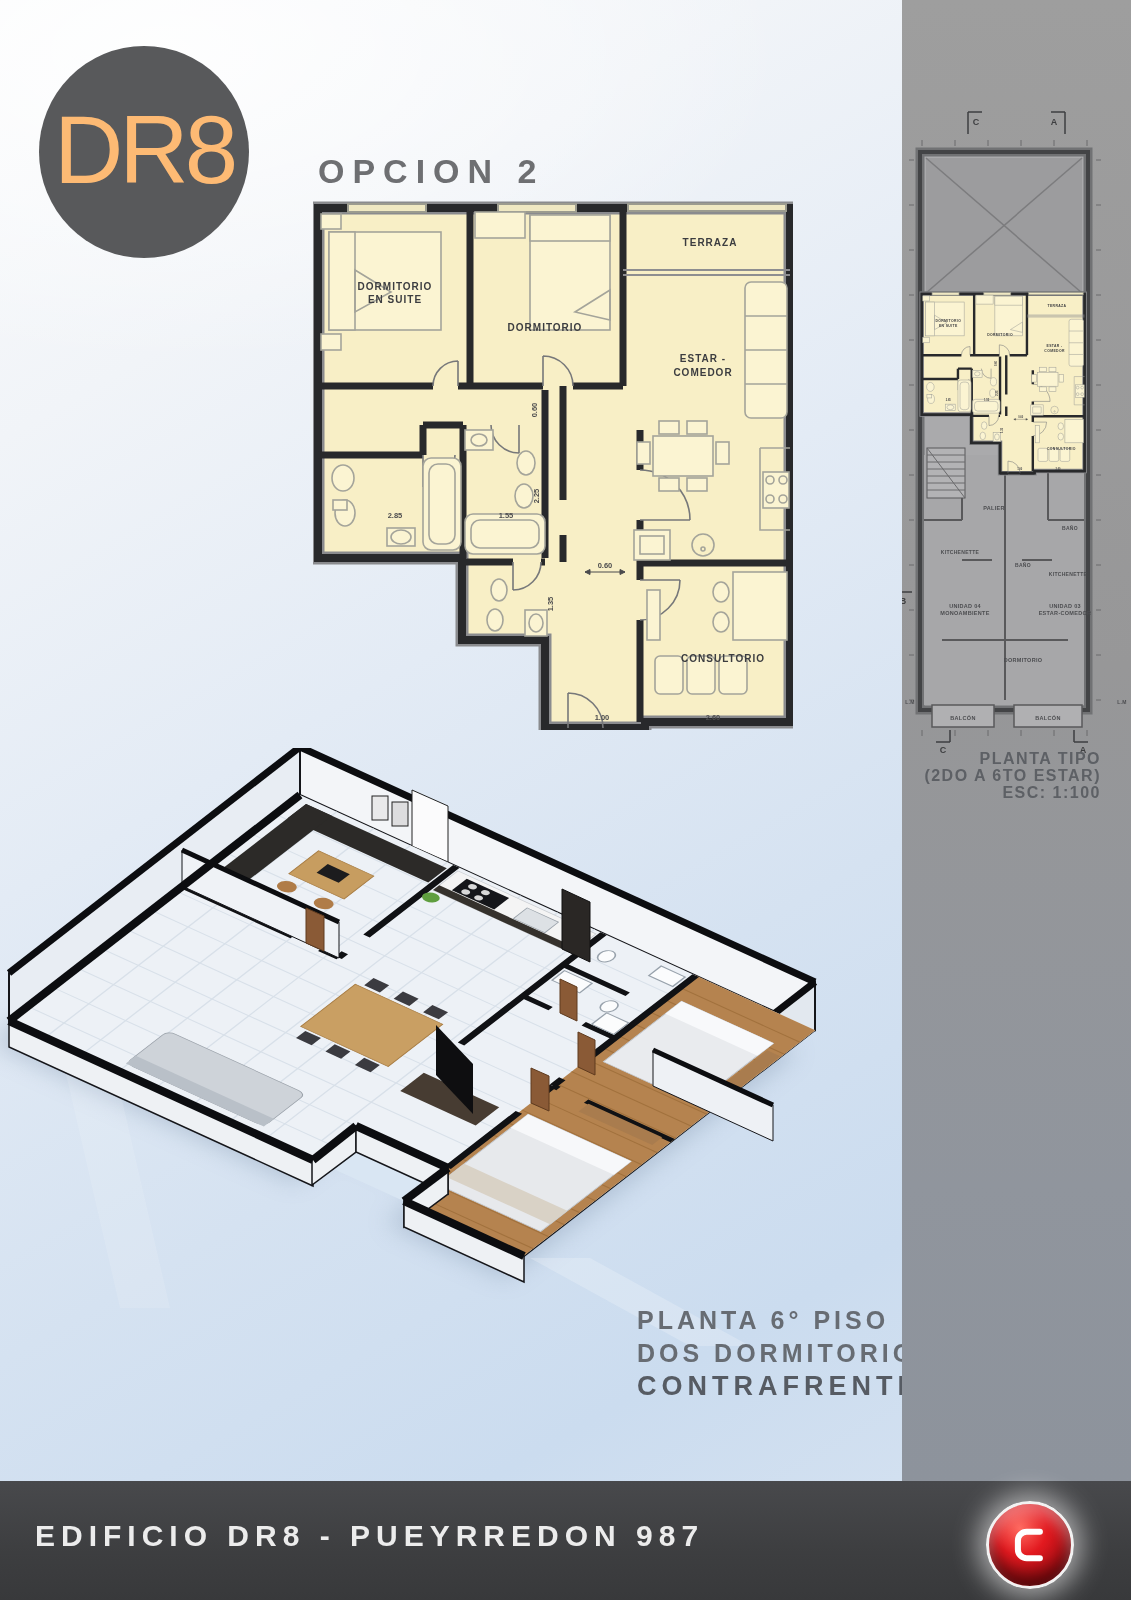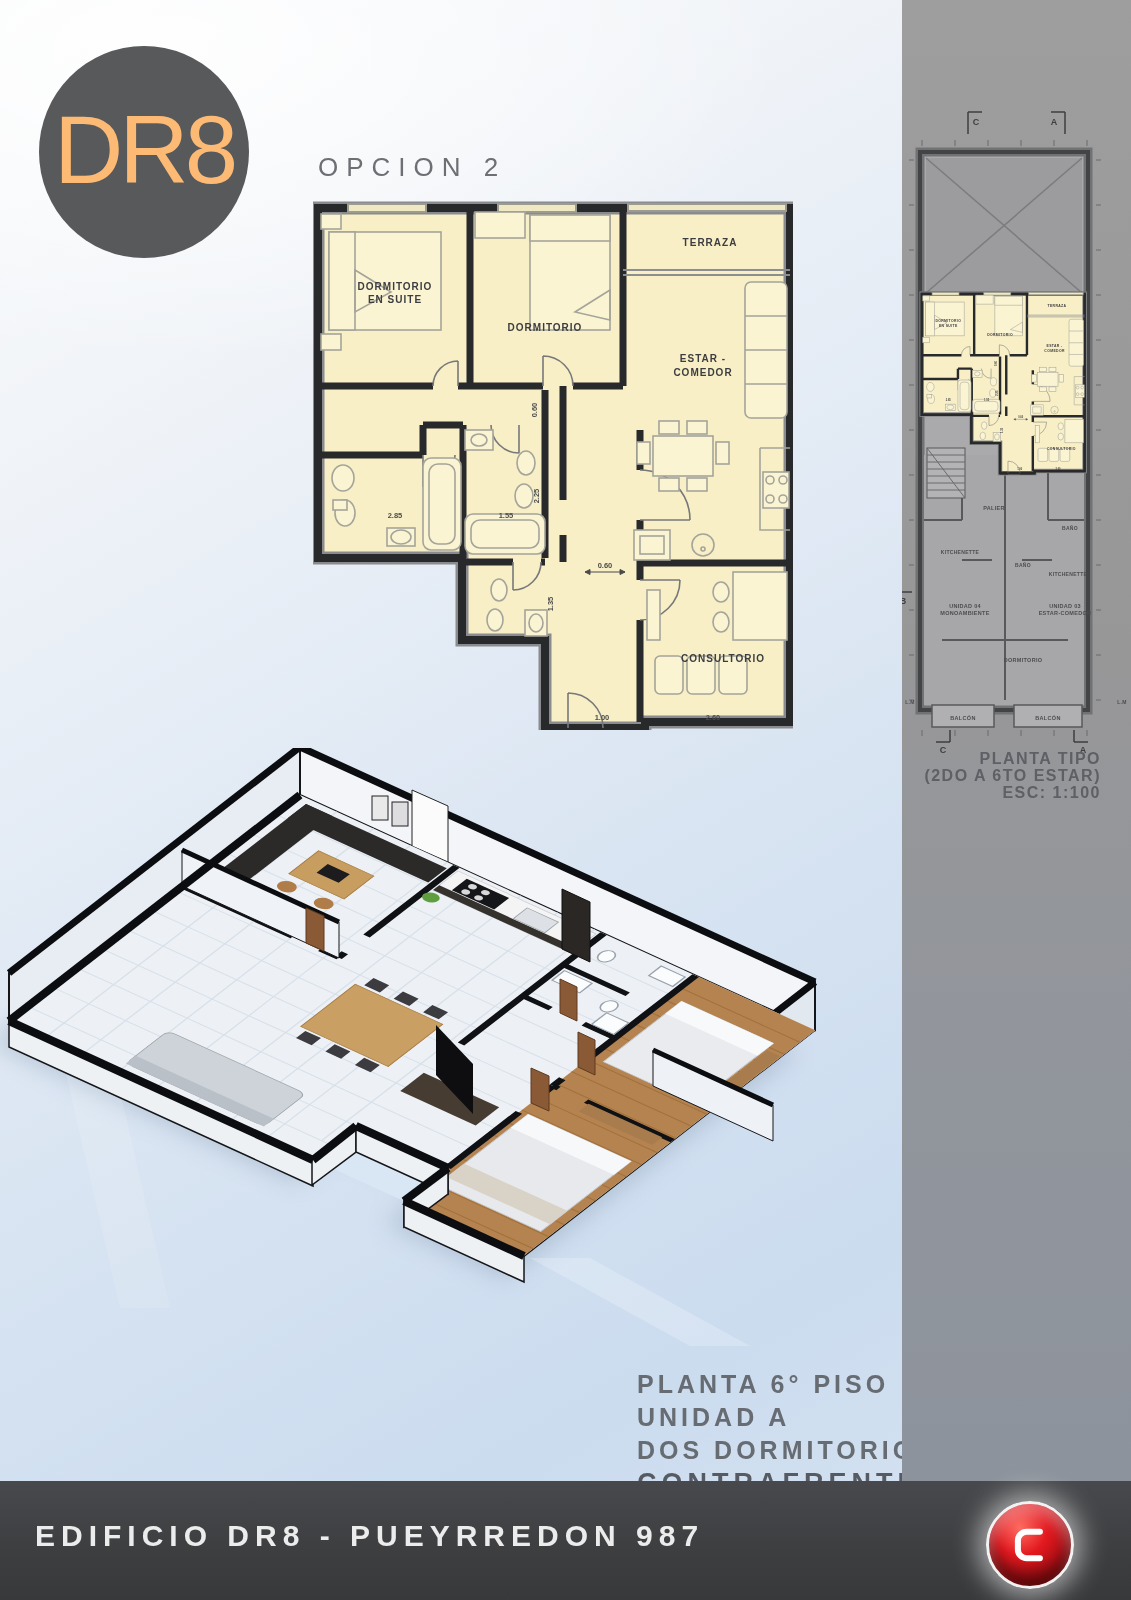--- a/index.html
+++ b/index.html
@@ -7,24 +7,24 @@
         font-family:"Liberation Sans", sans-serif;}
   
   .main-area{position:absolute;left:0;top:0;width:902px;height:1481px;
      background:linear-gradient(150deg,#fafbfc 0%,#f1f4f8 22%,#e3ebf5 45%,#d5e2f1 68%,#cbdcef 88%,#d2e0f0 100%);}
   .main-area::before{content:"";position:absolute;left:0;top:0;width:100%;height:420px;
      background:radial-gradient(ellipse at 18% 12%, rgba(255,255,255,.85) 0%, rgba(255,255,255,0) 60%);}
   .logo-circle{position:absolute;left:39px;top:46px;width:210px;height:212px;border-radius:50%;
      background:#58595b;display:flex;align-items:center;justify-content:center;}
   .logo-circle span{color:#fdba74;font-size:96px;font-weight:400;letter-spacing:-4px;
      transform:translateY(-2px);}
-  .opcion-title{position:absolute;left:318px;top:152px;color:#6e6f72;font-size:26px;
-     font-weight:normal;letter-spacing:8px;}
+  .opcion-title{position:absolute;left:318px;top:152px;color:#6e6f72;font-size:34px;
+     font-weight:bold;letter-spacing:8px;}
   
-  .render-caption{position:absolute;left:637px;top:1368px;color:#676c73;font-weight:bold;
+  .render-caption{position:absolute;left:637px;top:1304px;color:#676c73;font-weight:bold;
      font-size:25px;letter-spacing:4px;line-height:33px;white-space:nowrap;}
   .render-caption .l4{font-size:27px;color:#565b63;letter-spacing:5px;}
   
   .sidebar{position:absolute;left:902px;top:0;width:229px;height:1481px;
      background:linear-gradient(180deg,#9e9e9e 0%,#979798 45%,#90959d 80%,#8d939c 100%);}
   .planta-tipo-caption{position:absolute;right:30px;top:750px;text-align:right;color:#5d6065;
      font-weight:bold;font-size:16px;letter-spacing:1.5px;line-height:17px;white-space:nowrap;}
   
   .footer-bar{position:absolute;left:0;top:1481px;width:1131px;height:119px;
      background:linear-gradient(180deg,#48494c 0%,#3d3e40 60%,#38393b 100%);}
@@ -317,21 +317,20 @@
           <line x1="313" y1="412" x2="356" y2="378"></line>
         <line x1="356" y1="378" x2="448" y2="420"></line>
           <line x1="448" y1="420" x2="404" y2="453"></line>
         <line x1="404" y1="453" x2="524" y2="508"></line>
         <line x1="300" y1="47" x2="9" y2="273"></line>
       </g>
     </svg>
 
     <div class="render-caption">
       <div>PLANTA 6° PISO</div>
-      <div>UNIDAD A</div>
       <div>DOS DORMITORIOS</div>
       <div class="l4">CONTRAFRENTE</div>
     </div>
   </div>
 
   <div class="sidebar">
     <svg style="position:absolute;left:0;top:0" width="229" height="760" viewBox="0 0 229 760">
 
       <rect x="18" y="152" width="168" height="558" fill="#aaaaac" stroke="#717274" stroke-width="9"></rect>
       <rect x="18" y="152" width="168" height="558" fill="none" stroke="#434446" stroke-width="4"></rect>

